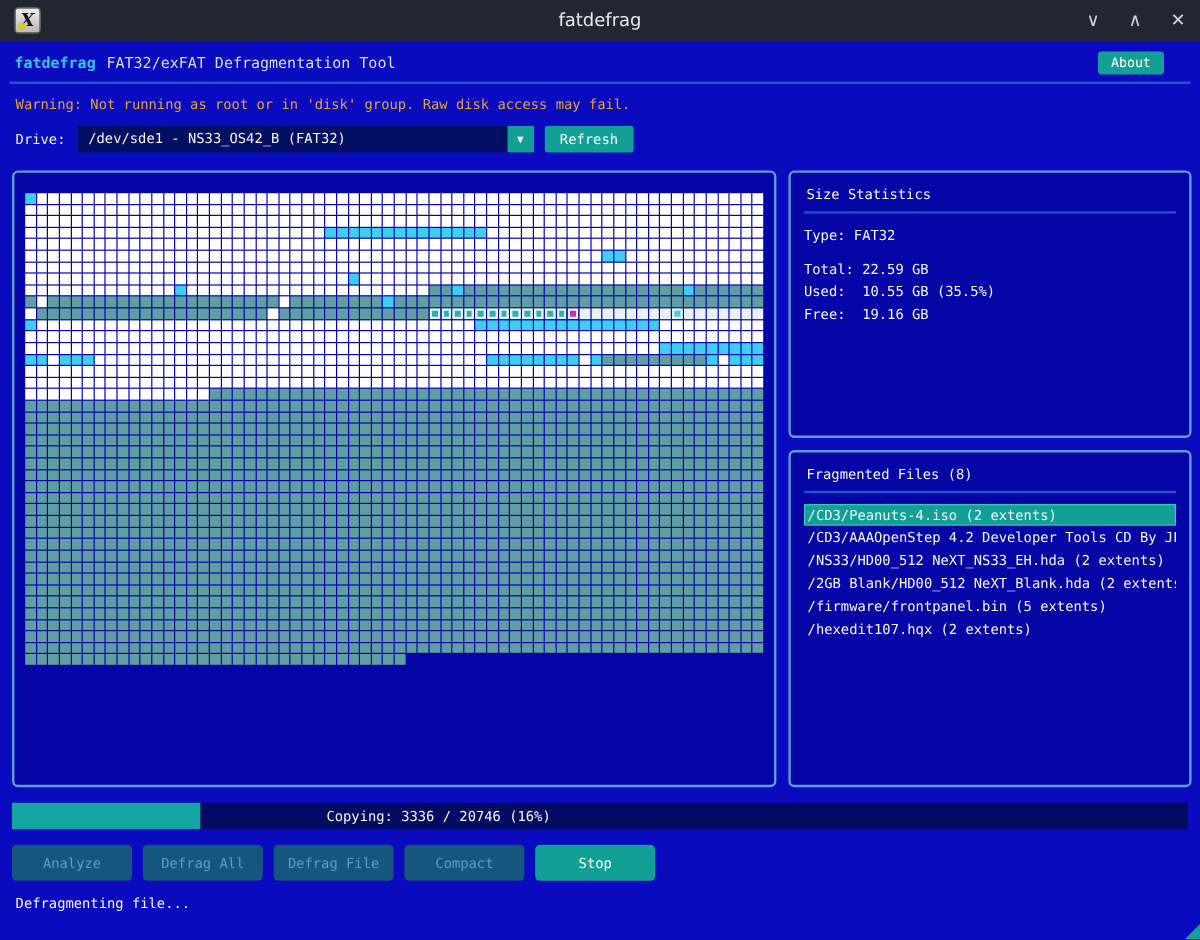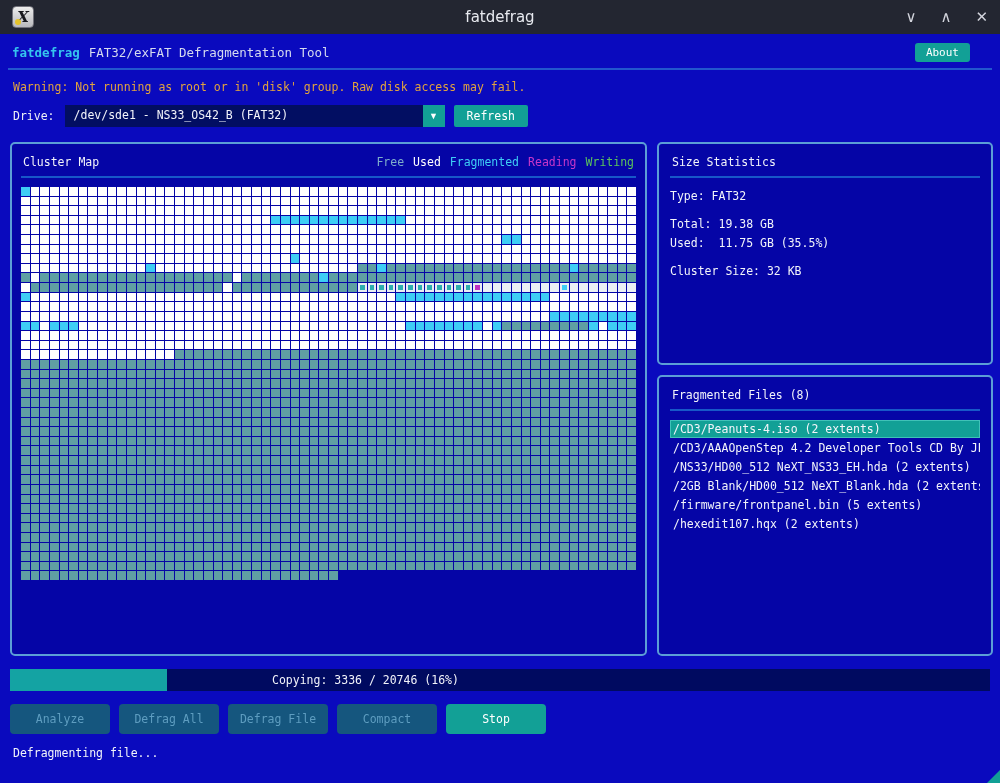--- a/index.html
+++ b/index.html
@@ -94,30 +94,20 @@
   <div class="combo">/dev/sde1 - NS33_OS42_B (FAT32)</div>
   <button class="dd-btn">
       <span>▼</span>
     </button>
   <button class="refresh-btn">Refresh</button>
 </div>
 
 <div class="main">
 
   <div class="panel map-panel">
-    <div class="panel-head">
-      <span>Cluster Map</span>
-      <span class="legend">
-          <span style="color: rgb(127, 174, 203);">Free</span>
-          <span style="color: rgb(255, 255, 255);">Used</span>
-          <span style="color: rgb(62, 206, 245);">Fragmented</span>
-          <span style="color: rgb(200, 55, 200);">Reading</span>
-          <span style="color: rgb(91, 196, 91);">Writing</span>
-        </span>
-    </div>
     <div class="grid">
         <div class="cell" style="background: rgb(62, 206, 245);"></div>
         <div class="cell" style="background: rgb(255, 255, 255);"></div>
         <div class="cell" style="background: rgb(255, 255, 255);"></div>
         <div class="cell" style="background: rgb(255, 255, 255);"></div>
         <div class="cell" style="background: rgb(255, 255, 255);"></div>
         <div class="cell" style="background: rgb(255, 255, 255);"></div>
         <div class="cell" style="background: rgb(255, 255, 255);"></div>
         <div class="cell" style="background: rgb(255, 255, 255);"></div>
         <div class="cell" style="background: rgb(255, 255, 255);"></div>
@@ -2740,24 +2730,24 @@
   </div>
 
   <div class="right-col">
     <div class="panel stats-panel">
       <div class="panel-head">
         <span>Size Statistics</span>
       </div>
       <div class="stats-body">
           <div class="stat-line">Type: FAT32</div>
           <div class="stat-gap"></div>
-          <div class="stat-line">Total: 19.38 GB</div>
-          <div class="stat-line">Used:  11.75 GB (35.5%)</div>
+          <div class="stat-line">Total: 22.59 GB</div>
+          <div class="stat-line">Used:  10.55 GB (35.5%)</div>
+          <div class="stat-line">Free:  19.16 GB</div>
           <div class="stat-gap"></div>
-          <div class="stat-line">Cluster Size: 32 KB</div>
         </div>
     </div>
     <div class="panel files-panel">
       <div class="panel-head">
         <span>Fragmented Files (8)</span>
       </div>
       <div class="files-body">
           <div class="file-item selected">/CD3/Peanuts-4.iso (2 extents)</div>
           <div class="file-item">/CD3/AAAOpenStep 4.2 Developer Tools CD By JPS.i</div>
           <div class="file-item">/NS33/HD00_512 NeXT_NS33_EH.hda (2 extents)</div>

